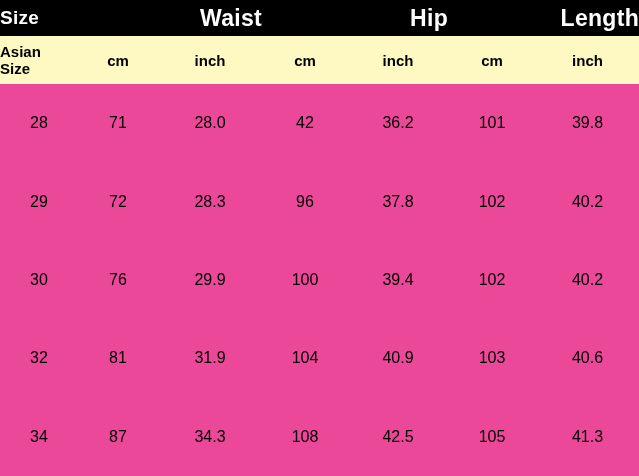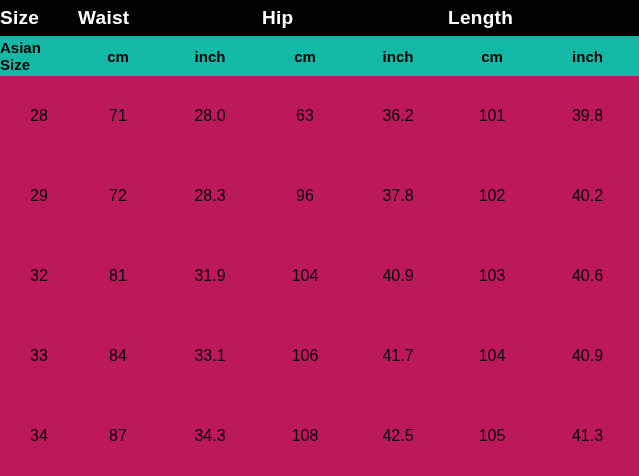--- a/index.html
+++ b/index.html
@@ -24,52 +24,52 @@
     margin: 0;
   }
 
   
   .hdr-row {
     background: #000000;
     height: 36px;
   }
   .hdr-cell {
     color: #ffffff;
-    font-size: 19px;
+    font-size: 23px;
     font-weight: bold;
-    text-align: left;
+    text-align: right;
     vertical-align: middle;
     letter-spacing: 0.3px;
   }
   .hdr-cell.size-col {
     text-align: left;
     padding-left: 24px;
     font-size: 19px;
   }
 
   
   .sub-row {
-    background: #14b8a6;
-    height: 40px;
+    background: #fef9c3;
+    height: 48px;
   }
   .sub-cell {
     color: #000000;
     font-size: 15px;
     text-align: center;
     vertical-align: middle;
   }
   .sub-cell.asian {
     text-align: left;
     padding-left: 14px;
     line-height: 1.15;
   }
 
   
   .data-row {
-    background: #be185d;
+    background: #ec4899;
     height: 36px;
   }
   .data-cell {
     color: #000000;
     font-size: 16px;
     text-align: center;
     vertical-align: middle;
   }
   .data-cell.first {
     padding-left: 0;
@@ -115,51 +115,51 @@
       <th class="sub-cell">inch</th>
       <th class="sub-cell">cm</th>
       <th class="sub-cell">inch</th>
     </tr>
   </thead>
   <tbody>
     <tr class="data-row">
       <td class="data-cell first">28</td>
       <td class="data-cell">71</td>
       <td class="data-cell">28.0</td>
-      <td class="data-cell">63</td>
+      <td class="data-cell">42</td>
       <td class="data-cell">36.2</td>
       <td class="data-cell">101</td>
       <td class="data-cell">39.8</td>
     </tr>
     <tr class="data-row">
       <td class="data-cell first">29</td>
       <td class="data-cell">72</td>
       <td class="data-cell">28.3</td>
       <td class="data-cell">96</td>
       <td class="data-cell">37.8</td>
       <td class="data-cell">102</td>
       <td class="data-cell">40.2</td>
     </tr>
     <tr class="data-row">
+      <td class="data-cell first">30</td>
+      <td class="data-cell">76</td>
+      <td class="data-cell">29.9</td>
+      <td class="data-cell">100</td>
+      <td class="data-cell">39.4</td>
+      <td class="data-cell">102</td>
+      <td class="data-cell">40.2</td>
+    </tr>
+    <tr class="data-row">
       <td class="data-cell first">32</td>
       <td class="data-cell">81</td>
       <td class="data-cell">31.9</td>
       <td class="data-cell">104</td>
       <td class="data-cell">40.9</td>
       <td class="data-cell">103</td>
       <td class="data-cell">40.6</td>
-    </tr>
-    <tr class="data-row">
-      <td class="data-cell first">33</td>
-      <td class="data-cell">84</td>
-      <td class="data-cell">33.1</td>
-      <td class="data-cell">106</td>
-      <td class="data-cell">41.7</td>
-      <td class="data-cell">104</td>
-      <td class="data-cell">40.9</td>
     </tr>
     <tr class="data-row">
       <td class="data-cell first">34</td>
       <td class="data-cell">87</td>
       <td class="data-cell">34.3</td>
       <td class="data-cell">108</td>
       <td class="data-cell">42.5</td>
       <td class="data-cell">105</td>
       <td class="data-cell">41.3</td>
     </tr>

